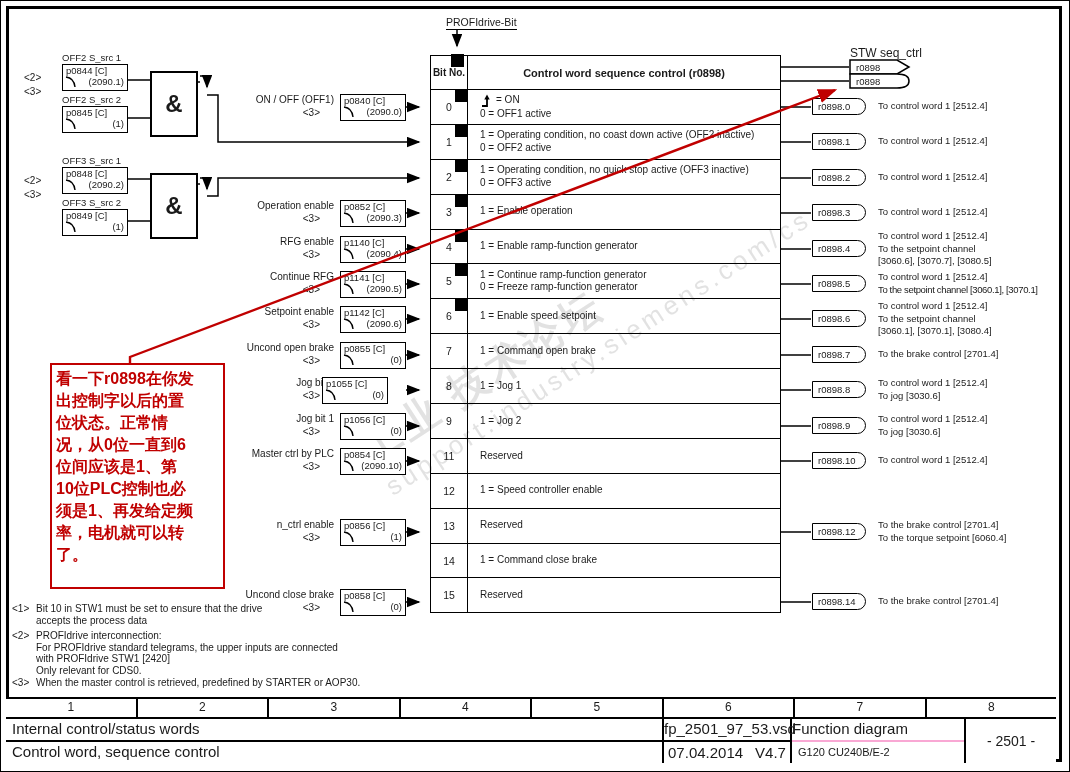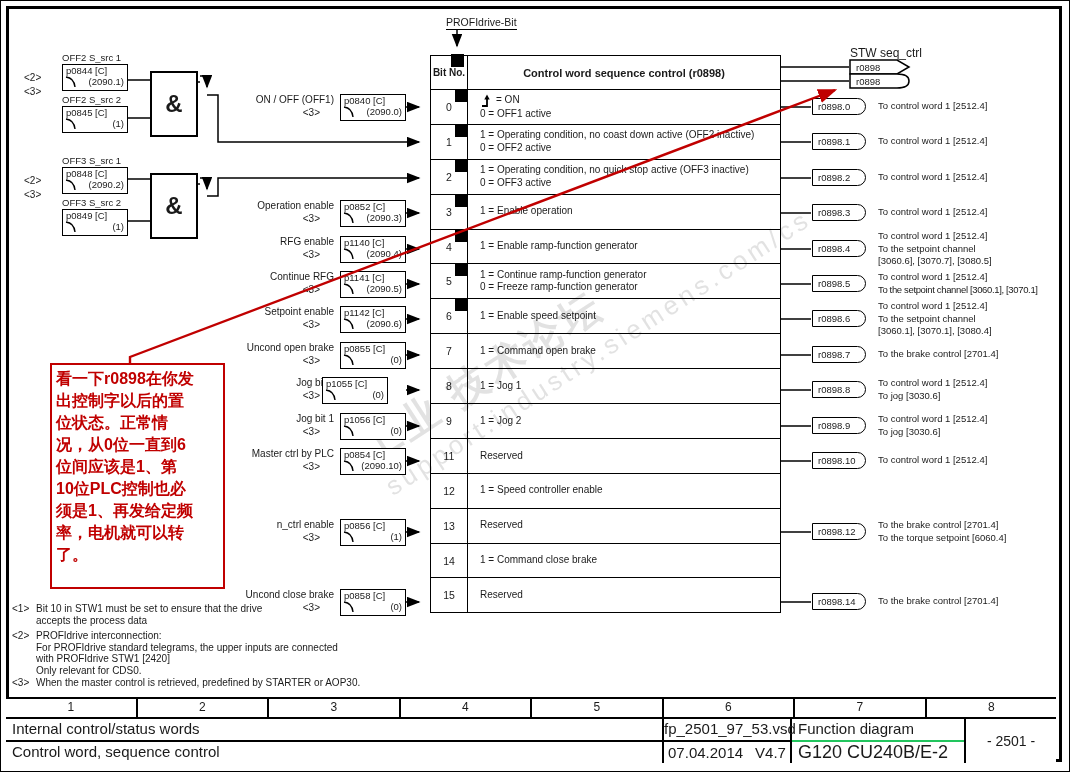--- a/index.html
+++ b/index.html
@@ -61,22 +61,22 @@
   .fnum{flex:1;border-right:2px solid #000;text-align:center;font-size:12px;line-height:17px}
   .fnum:last-child{border-right:none}
   .fmain{display:flex;height:44px}
   .fa{width:656px;border-right:2px solid #000;display:flex;flex-direction:column}
   .fa1{height:21px;border-bottom:2px solid #000;font-size:15px;padding-left:6px;line-height:20px}
   .fa2{flex:1;font-size:15px;padding-left:6px;line-height:20px}
   .fb{width:126px;border-right:2px solid #000;display:flex;flex-direction:column;font-size:15px;text-align:right}
   .fb1{height:21px;border-bottom:2px solid #000;line-height:20px}
   .fb2{flex:1;display:flex;justify-content:center;gap:12px;align-items:center}
   .fc{width:172px;border-right:2px solid #000;display:flex;flex-direction:column}
-  .fc1{height:21px;border-bottom:2px solid #22c55e;font-size:15px;padding-left:6px;line-height:20px}
-  .fc2{flex:1;font-size:18px;padding-left:6px;line-height:20px}
+  .fc1{height:21px;border-bottom:2px solid #f9a8d4;font-size:15px;line-height:20px}
+  .fc2{flex:1;font-size:11px;padding-left:6px;line-height:20px}
   .fd{flex:1;display:flex;align-items:center;justify-content:center;font-size:14px;font-weight:normal}
 </style>
 </head>
 <body>
 
 <div class="abs pageborder"></div>
 <div class="abs frame"></div>
 
 <div class="abs wm">
   <span class="w1">工业 技术论坛</span><br>

